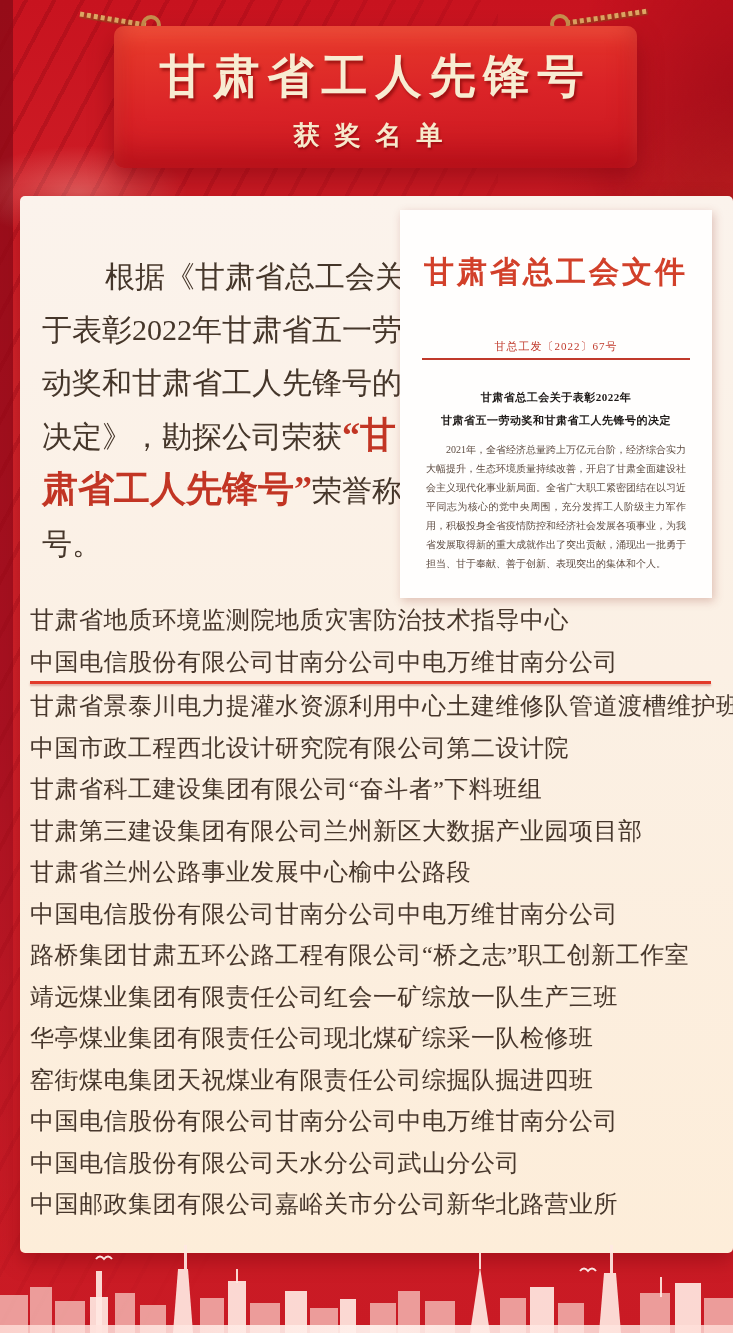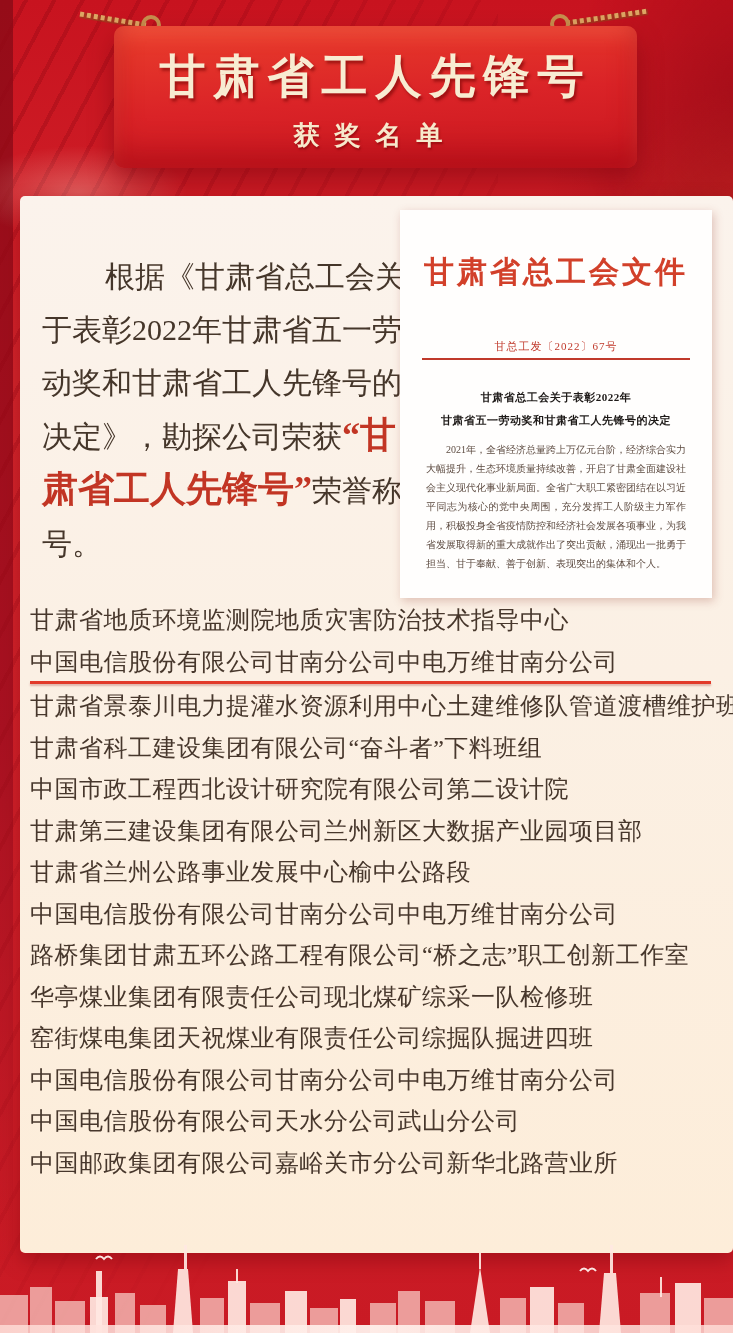--- a/index.html
+++ b/index.html
@@ -103,26 +103,27 @@
     <div class="winners">
       <div>
 
       <div class="w-item">甘肃省地质环境监测院地质灾害防治技术指导中心</div>
           <div class="w-item">中国电信股份有限公司甘南分公司中电万维甘南分公司</div>
         </div>
       <div class="divider"></div>
       <div>
 
       <div class="w-item">甘肃省景泰川电力提灌水资源利用中心土建维修队管道渡槽维护班</div>
+          <div class="w-item">中国市政工程西北设计研究院有限公司第二设计院</div>
           <div class="w-item">甘肃省科工建设集团有限公司“奋斗者”下料班组</div>
-          <div class="w-item">中国市政工程西北设计研究院有限公司第二设计院</div>
           <div class="w-item">甘肃第三建设集团有限公司兰州新区大数据产业园项目部</div>
           <div class="w-item">甘肃省兰州公路事业发展中心榆中公路段</div>
           <div class="w-item">中国电信股份有限公司甘南分公司中电万维甘南分公司</div>
           <div class="w-item">路桥集团甘肃五环公路工程有限公司“桥之志”职工创新工作室</div>
+          <div class="w-item">靖远煤业集团有限责任公司红会一矿综放一队生产三班</div>
           <div class="w-item">华亭煤业集团有限责任公司现北煤矿综采一队检修班</div>
           <div class="w-item">窑街煤电集团天祝煤业有限责任公司综掘队掘进四班</div>
           <div class="w-item">中国电信股份有限公司甘南分公司中电万维甘南分公司</div>
           <div class="w-item">中国电信股份有限公司天水分公司武山分公司</div>
           <div class="w-item">中国邮政集团有限公司嘉峪关市分公司新华北路营业所</div>
         </div>
     </div>
 
   </div>
 

